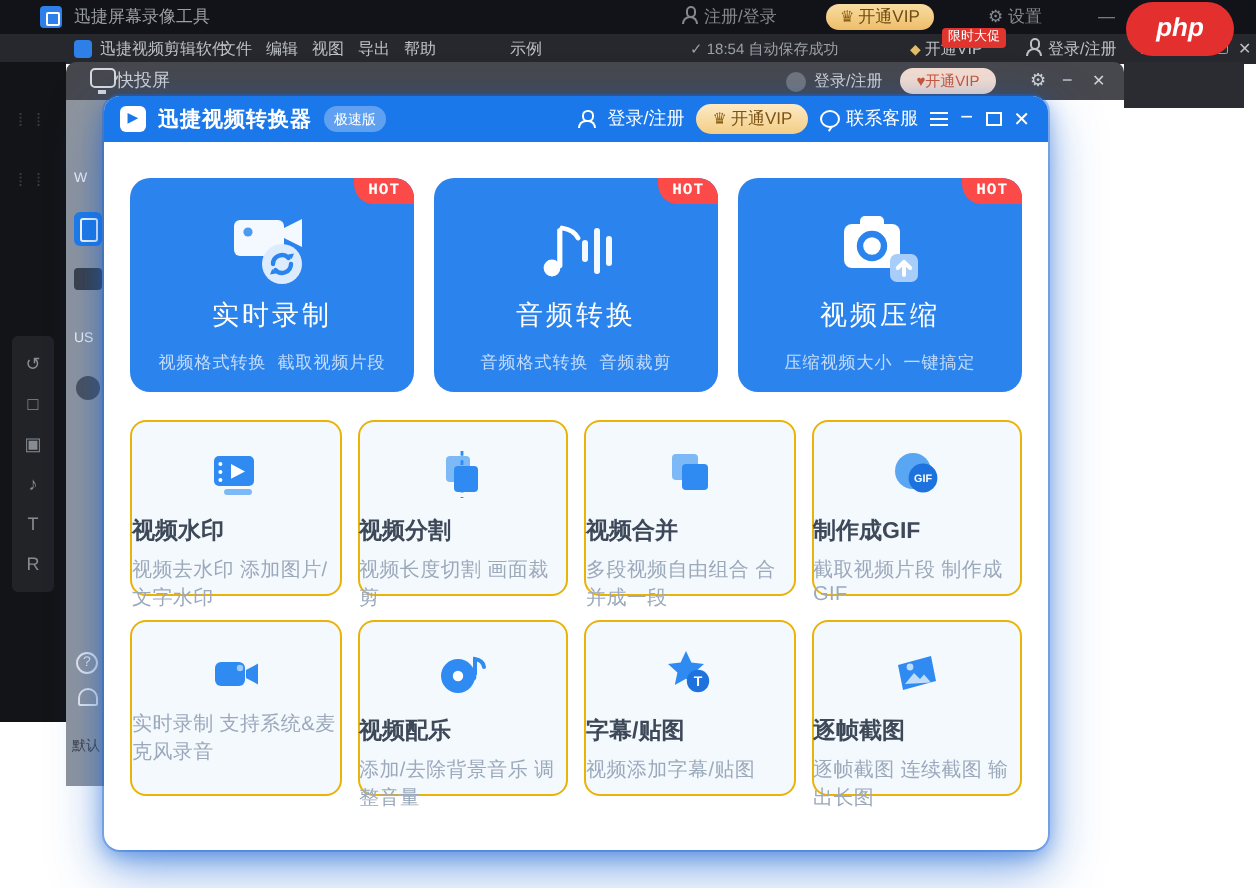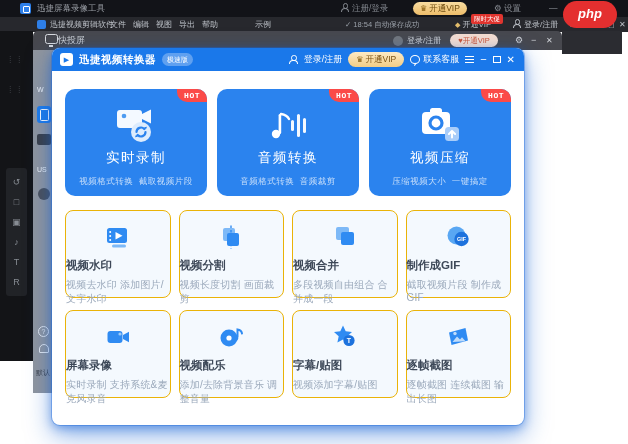--- a/index.html
+++ b/index.html
@@ -301,21 +301,20 @@
           <div class="tdesc">截取视频片段 制作成GIF</div>
         </div>
         <div class="tcard">
           <span class="ticon">
             <svg width="26" height="26" viewBox="0 0 26 26">
               <rect x="2.5" y="7" width="15" height="12" rx="3" fill="#2f8bf2"></rect>
               <path d="M18 11l6-3.2v10.4L18 15z" fill="#2f8bf2"></path>
               <circle cx="15" cy="10" r="1.6" fill="#9ecbf9"></circle>
             </svg>
           </span>
-          <div class="tname">屏幕录像</div>
           <div class="tdesc">实时录制 支持系统&amp;麦克风录音</div>
         </div>
         <div class="tcard">
           <span class="ticon">
             <svg width="26" height="26" viewBox="0 0 26 26">
               <circle cx="11" cy="14" r="8.5" fill="#2f8bf2"></circle>
               <circle cx="11" cy="14" r="2.6" fill="#fff"></circle>
               <path d="M19.5 13V5.5q4 .6 4.5 4" fill="none" stroke="#2f8bf2" stroke-width="2" stroke-linecap="round"></path>
               <circle cx="18" cy="14.5" r="2.2" fill="#2f8bf2"></circle>
             </svg>

